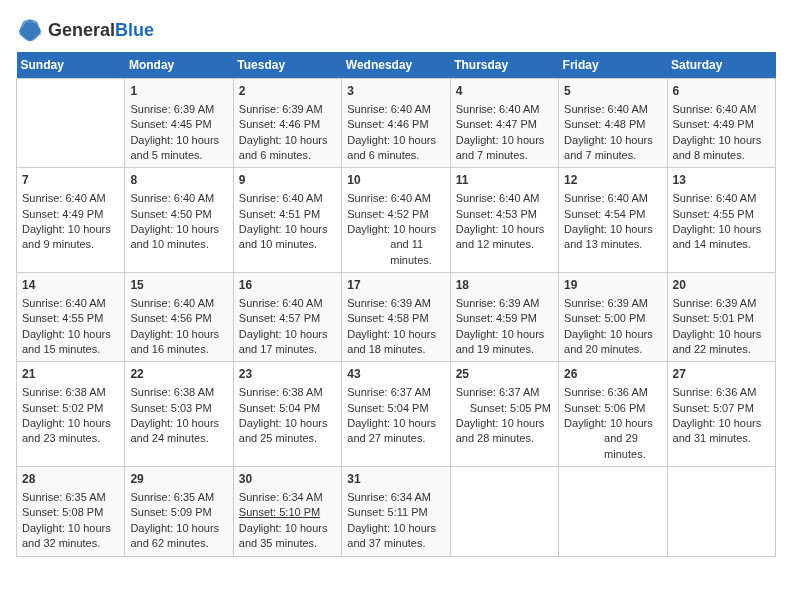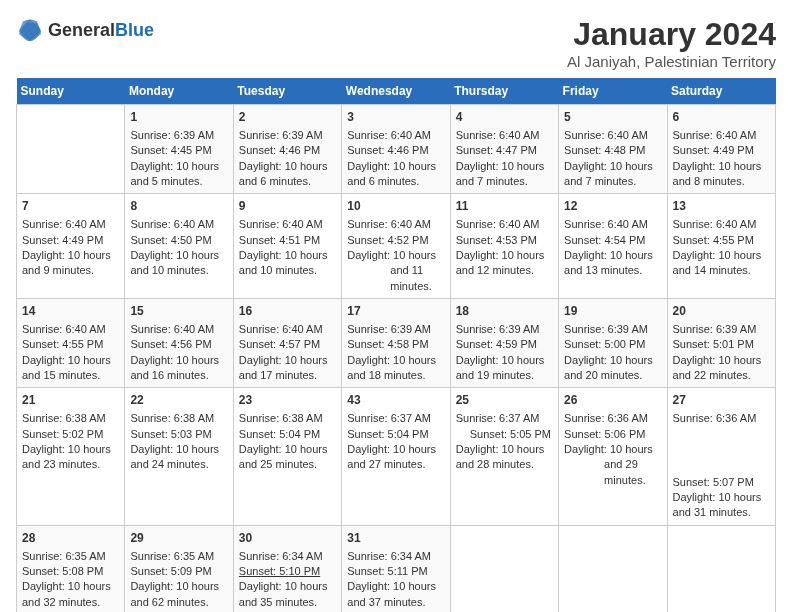--- a/index.html
+++ b/index.html
@@ -95,24 +95,20 @@
       <polygon points="20,4 36,20 20,36 4,20" fill="#1a6eb5" opacity="0.15"></polygon>
       <polygon points="20,8 32,20 20,32 8,20" fill="#1a6eb5" opacity="0.3"></polygon>
       <polygon points="14,10 30,10 36,26 20,36 4,26" fill="#1a6eb5" opacity="0.5"></polygon>
       <path d="M10,8 Q20,2 30,8 L36,22 Q28,36 20,36 Q12,36 4,22 Z" fill="#2a6ebb" opacity="0.7"></path>
       <path d="M20,6 L34,20 L20,34 L6,20 Z" fill="none" stroke="#1a6eb5" stroke-width="1"></path>
     </svg>
     <div>
       <span class="logo-text-general">General</span><span class="logo-text-blue">Blue</span>
     </div>
   </div>
-  <div class="title-block">
-    <div class="month-title">January 2024</div>
-    <div class="location-title">Al Janiyah, Palestinian Territory</div>
-  </div>
 </div>
 
 <table>
   <thead>
     <tr>
     <th>Sunday</th>
         <th>Monday</th>
         <th>Tuesday</th>
         <th>Wednesday</th>
         <th>Thursday</th>
@@ -307,21 +303,21 @@
         <td>
           <span class="day-number">26</span>
           <span style="display: block;">Sunrise: 6:36 AM</span>
           <span style="display: block;">Sunset: 5:06 PM</span>
           <span style="display: block;">Daylight: 10 hours</span>
           <span style="display: block; margin-left: 40px;">and 29 minutes.</span>
         </td>
         <td>
           <span class="day-number">27</span>
           <span style="display: block;">Sunrise: 6:36 AM</span>
-          <span style="display: block; margin-top: 48px;">Sunset: 5:07 PM</span>
+          <span style="display: block;">Sunset: 5:07 PM</span>
           <span style="display: block;">Daylight: 10 hours</span>
           <span style="display: block;">and 31 minutes.</span>
         </td>
       </tr>
       <tr>
         <td>
           <span class="day-number">28</span>
           <span style="display: block;">Sunrise: 6:35 AM</span>
           <span style="display: block;">Sunset: 5:08 PM</span>
           <span style="display: block;">Daylight: 10 hours</span>

